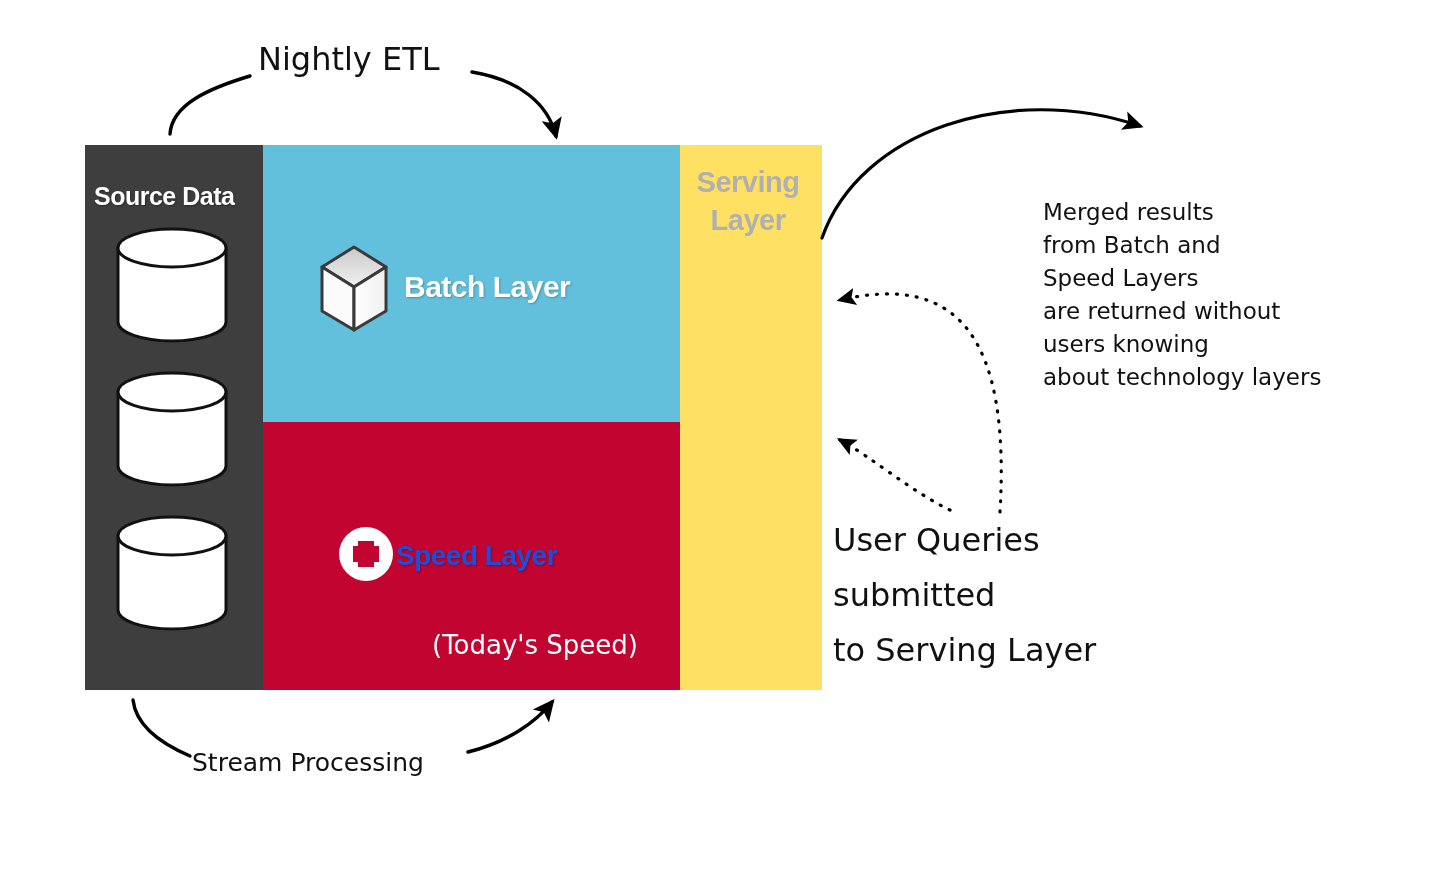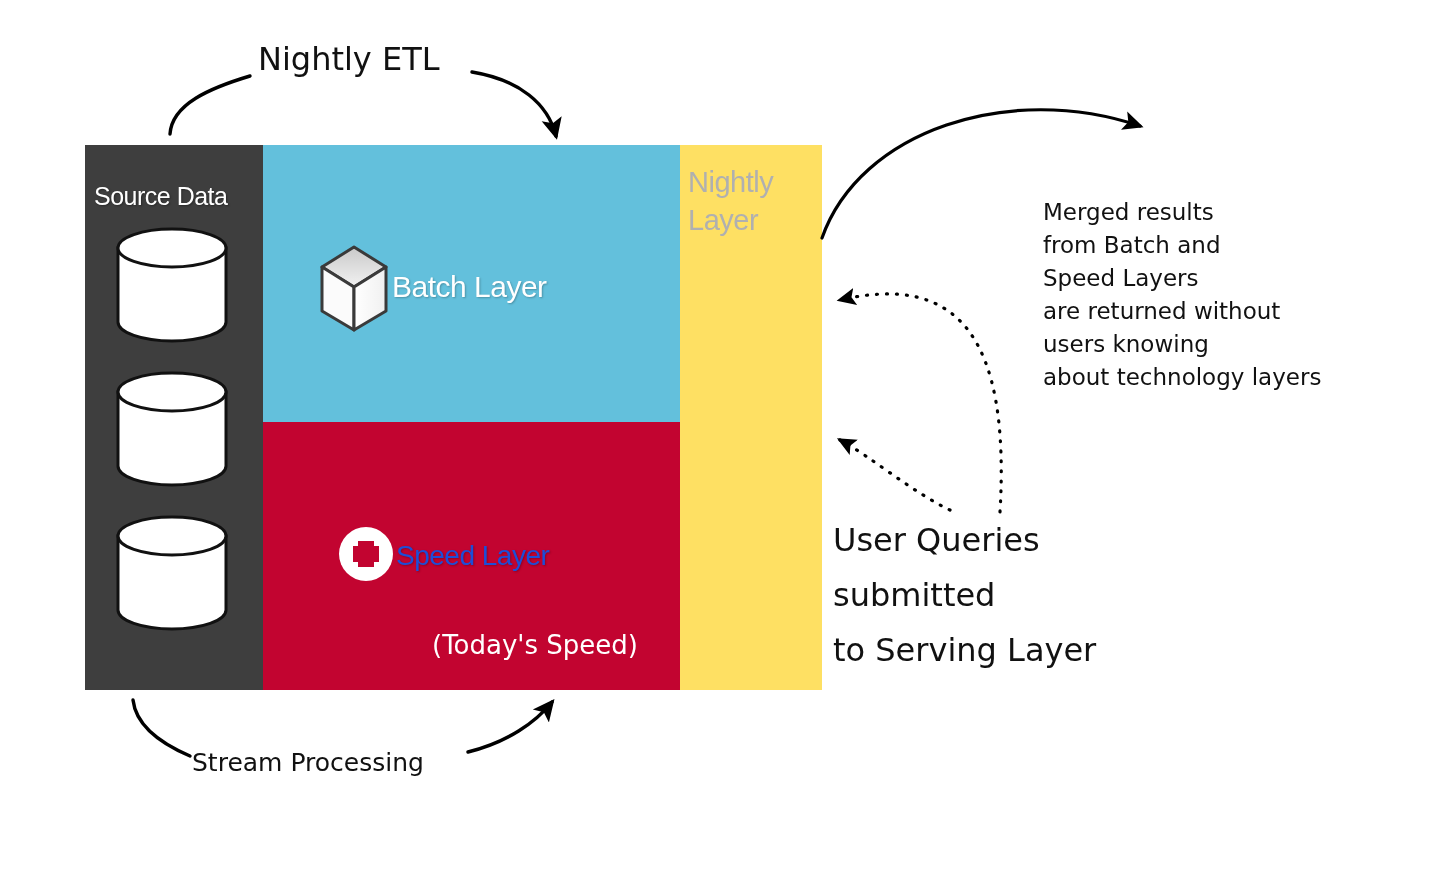--- a/index.html
+++ b/index.html
@@ -37,32 +37,33 @@
   #serving-panel {
     left: 680px; top: 145px;
     width: 142px; height: 545px;
     background: #fee063;
   }
 
   
   .block-title {
     position: absolute;
     font-family: "Liberation Sans", sans-serif;
-    font-weight: normal;
+    font-weight: bold;
     letter-spacing: -0.5px;
     white-space: nowrap;
+    text-align: center;
   }
   #source-title {
     left: 94px; top: 182px;
     font-size: 25px;
     color: #ffffff;
     text-shadow: 1px 1px 2px rgba(0,0,0,0.35);
   }
   #batch-title {
-    left: 392px; top: 270px;
+    left: 404px; top: 270px;
     font-size: 30px;
     color: #ffffff;
     text-shadow: 1px 1px 2px rgba(0,0,0,0.25);
   }
   #speed-title {
     left: 396px; top: 540px;
     font-size: 28px;
     color: #1d4ed8;
     text-shadow: 1px 1px 2px rgba(0,0,0,0.25);
   }
@@ -193,21 +194,21 @@
 
     <path d="M 950 510 C 912 492 870 456 840 440" fill="none" stroke="#000000" stroke-width="3.2" stroke-linecap="round" stroke-dasharray="1 9" marker-end="url(#arrowDot)"></path>
   </svg>
 
   <div class="block-title" id="source-title">Source Data</div>
 
   <div class="block-title" id="batch-title">Batch Layer</div>
 
   <div class="block-title" id="speed-title">Speed Layer</div>
 
-  <div class="block-title" id="serving-title">Nightly Layer</div>
+  <div class="block-title" id="serving-title">Serving Layer</div>
 
 
   <div class="hand" id="speed-sub">(Today's Speed)</div>
 
   <div class="hand" id="nightly-etl-label">Nightly ETL</div>
 
   <div class="hand" id="stream-label">Stream Processing</div>
 
   <div class="hand" id="merged-note">Merged results
 from Batch and

